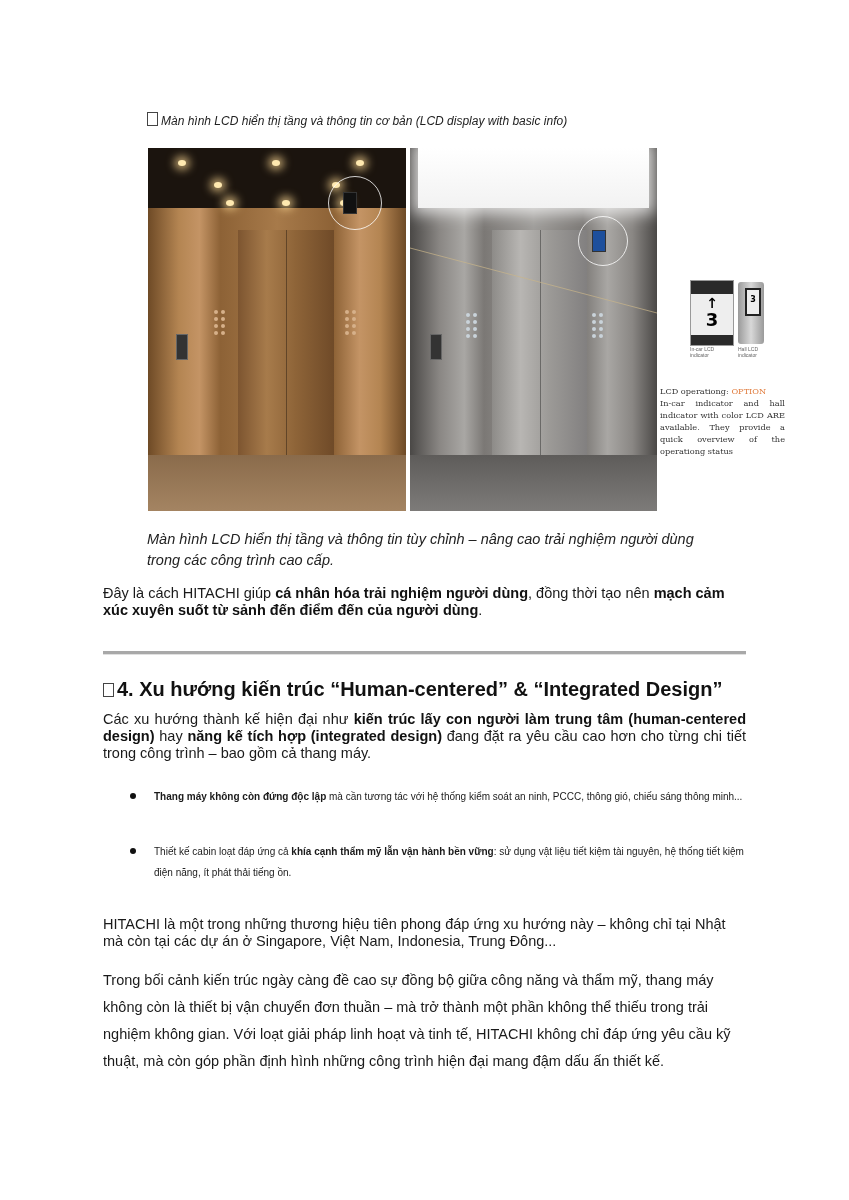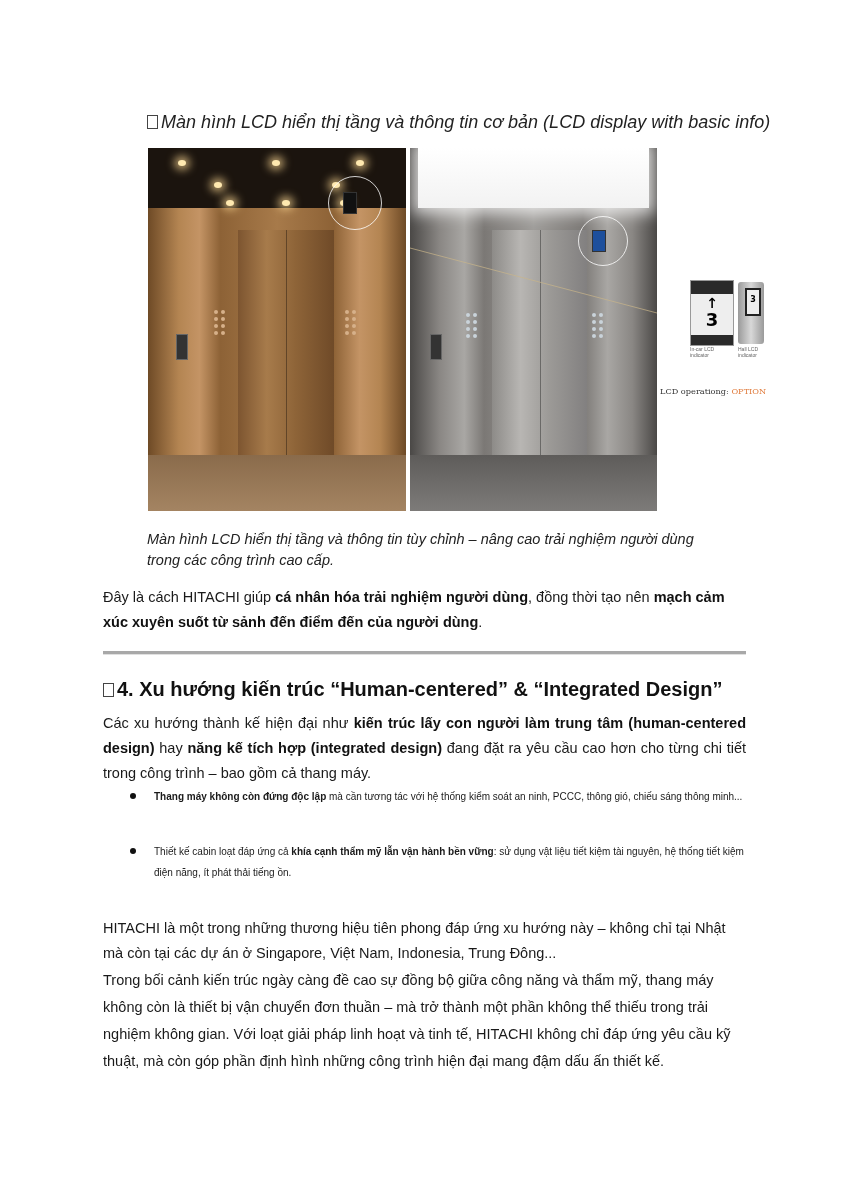--- a/index.html
+++ b/index.html
@@ -1,19 +1,19 @@
 <!DOCTYPE html>
 <html><head>
 <meta charset="utf-8">
 <style>
   html, body { margin: 0; padding: 0; background: #ffffff; }
   body { width: 849px; height: 1200px; position: relative; overflow: hidden;
          font-family: "Liberation Sans", sans-serif; color: #1a1a1a; }
   .abs { position: absolute; }
-  .caption-top { left: 147px; top: 112px; font-size: 18px; font-style: italic; color: #222; }
+  .caption-top { left: 147px; top: 112px; font-size: 12px; font-style: italic; color: #222; }
   .box-glyph { display: inline-block; width: 9px; height: 12px; border: 1px solid #444; vertical-align: -1px; margin-right: 3px; }
   .photo { top: 148px; height: 363px; overflow: hidden; }
   .photo-gold { left: 148px; width: 258px;
     background: linear-gradient(90deg, #6e4a26 0%, #b48552 12%, #c49465 20%, #8d6236 28%, #a77a4a 50%, #8d6236 72%, #c49465 82%, #b48552 90%, #6e4a26 100%); }
   .photo-silver { left: 410px; width: 247px;
     background: linear-gradient(90deg, #4a4846 0%, #8a8784 12%, #a9a7a4 22%, #7b7875 30%, #9f9d9a 50%, #7b7875 70%, #a9a7a4 80%, #8a8784 90%, #4a4846 100%); }
   .ceiling-gold { left: 0; top: 0; width: 100%; height: 60px; background: #1b140e; }
   .ceiling-gold .lamp { position: absolute; width: 8px; height: 6px; border-radius: 50%; background: #ffe9b0; box-shadow: 0 0 8px 4px rgba(255,220,150,0.7); }
   .ceiling-silver { left: 8px; top: 0; width: 231px; height: 60px; background: linear-gradient(#ffffff, #f2f2f2); box-shadow: 0 0 14px 6px rgba(255,255,255,0.7); }
   .door { top: 82px; height: 225px; }
@@ -32,21 +32,21 @@
   .panel { width: 10px; height: 24px; background: #333; border: 1px solid #666; }
   .inset { left: 688px; top: 280px; width: 95px; height: 76px; }
   .inset .incar { left: 2px; top: 0; width: 42px; height: 64px; background: linear-gradient(#2a2a2a 0 20%, #eee 20% 85%, #2a2a2a 85%); border: 1px solid #999; }
   .inset .hall { left: 50px; top: 2px; width: 26px; height: 62px; background: linear-gradient(90deg, #9a9a9a, #d8d8d8, #9a9a9a); border-radius: 3px; }
   .inset .hall .scr { position: absolute; left: 7px; top: 6px; width: 12px; height: 24px; background: #eee; border: 2px solid #222; }
   .inset .digit { position: absolute; left: 0; width: 100%; text-align: center; font-family: "DejaVu Sans", sans-serif; font-weight: bold; color: #000; }
   .inset-label { font-size: 5px; color: #666; line-height: 6px; }
   .lcd-note { left: 660px; top: 385px; width: 125px; font-family: "DejaVu Serif", serif; font-size: 8.2px; line-height: 12px; color: #333; text-align: justify; }
   .lcd-note .opt { color: #e07b3c; }
   .caption-bottom { left: 147px; top: 529px; width: 580px; font-size: 14.5px; font-style: italic; line-height: 21px; color: #222; }
-  .para { left: 103px; width: 643px; font-size: 14.5px; line-height: 25px; color: #1a1a1a; }
+  .para { left: 103px; width: 643px; font-size: 14.5px; line-height: 17px; color: #1a1a1a; }
   .para b { font-weight: bold; color: #111; }
   .justify { text-align: justify; }
   .hr { left: 103px; top: 651px; width: 643px; height: 3px; background: #a8a8a8; border-bottom: 1px solid #e0e0e0; }
   .heading { left: 103px; top: 678px; font-size: 20px; font-weight: bold; color: #111; }
   .bullet-row { left: 130px; width: 620px; }
   .bullet-dot { position: absolute; left: 0; top: 7px; width: 6px; height: 6px; border-radius: 50%; background: #111; }
   .bullet-text { position: absolute; left: 24px; width: 590px; font-size: 10px; line-height: 21px; }
   .tall { line-height: 27px; }
 </style>
 </head>
@@ -139,20 +139,21 @@
     <div class="scr">
       <span class="digit" style="top:5px;font-size:8px;">3</span>
     </div>
   </div>
   <div class="abs inset-label" style="left:2px;top:66px;width:42px;">In-car LCD indicator</div>
   <div class="abs inset-label" style="left:50px;top:66px;width:30px;">Hall LCD indicator</div>
 </div>
 
 <div class="abs lcd-note">
   <span>LCD operationg: </span><span class="opt">OPTION</span><br>
+  <span>In-car indicator and hall indicator with color LCD ARE available. They provide a quick overview of the operationg status</span>
 </div>
 
 <div class="abs caption-bottom">Màn hình LCD hiển thị tầng và thông tin tùy chỉnh – nâng cao trải nghiệm người dùng trong các công trình cao cấp.</div>
 
 <div class="abs para" style="top:585px;">
   <span>Đây là cách HITACHI giúp </span><b>cá nhân hóa trải nghiệm người dùng</b><span>, đồng thời tạo nên </span><b>mạch cảm xúc xuyên suốt từ sảnh đến điểm đến của người dùng</b><span>.</span>
 </div>
 
 <div class="abs hr"></div>
 

